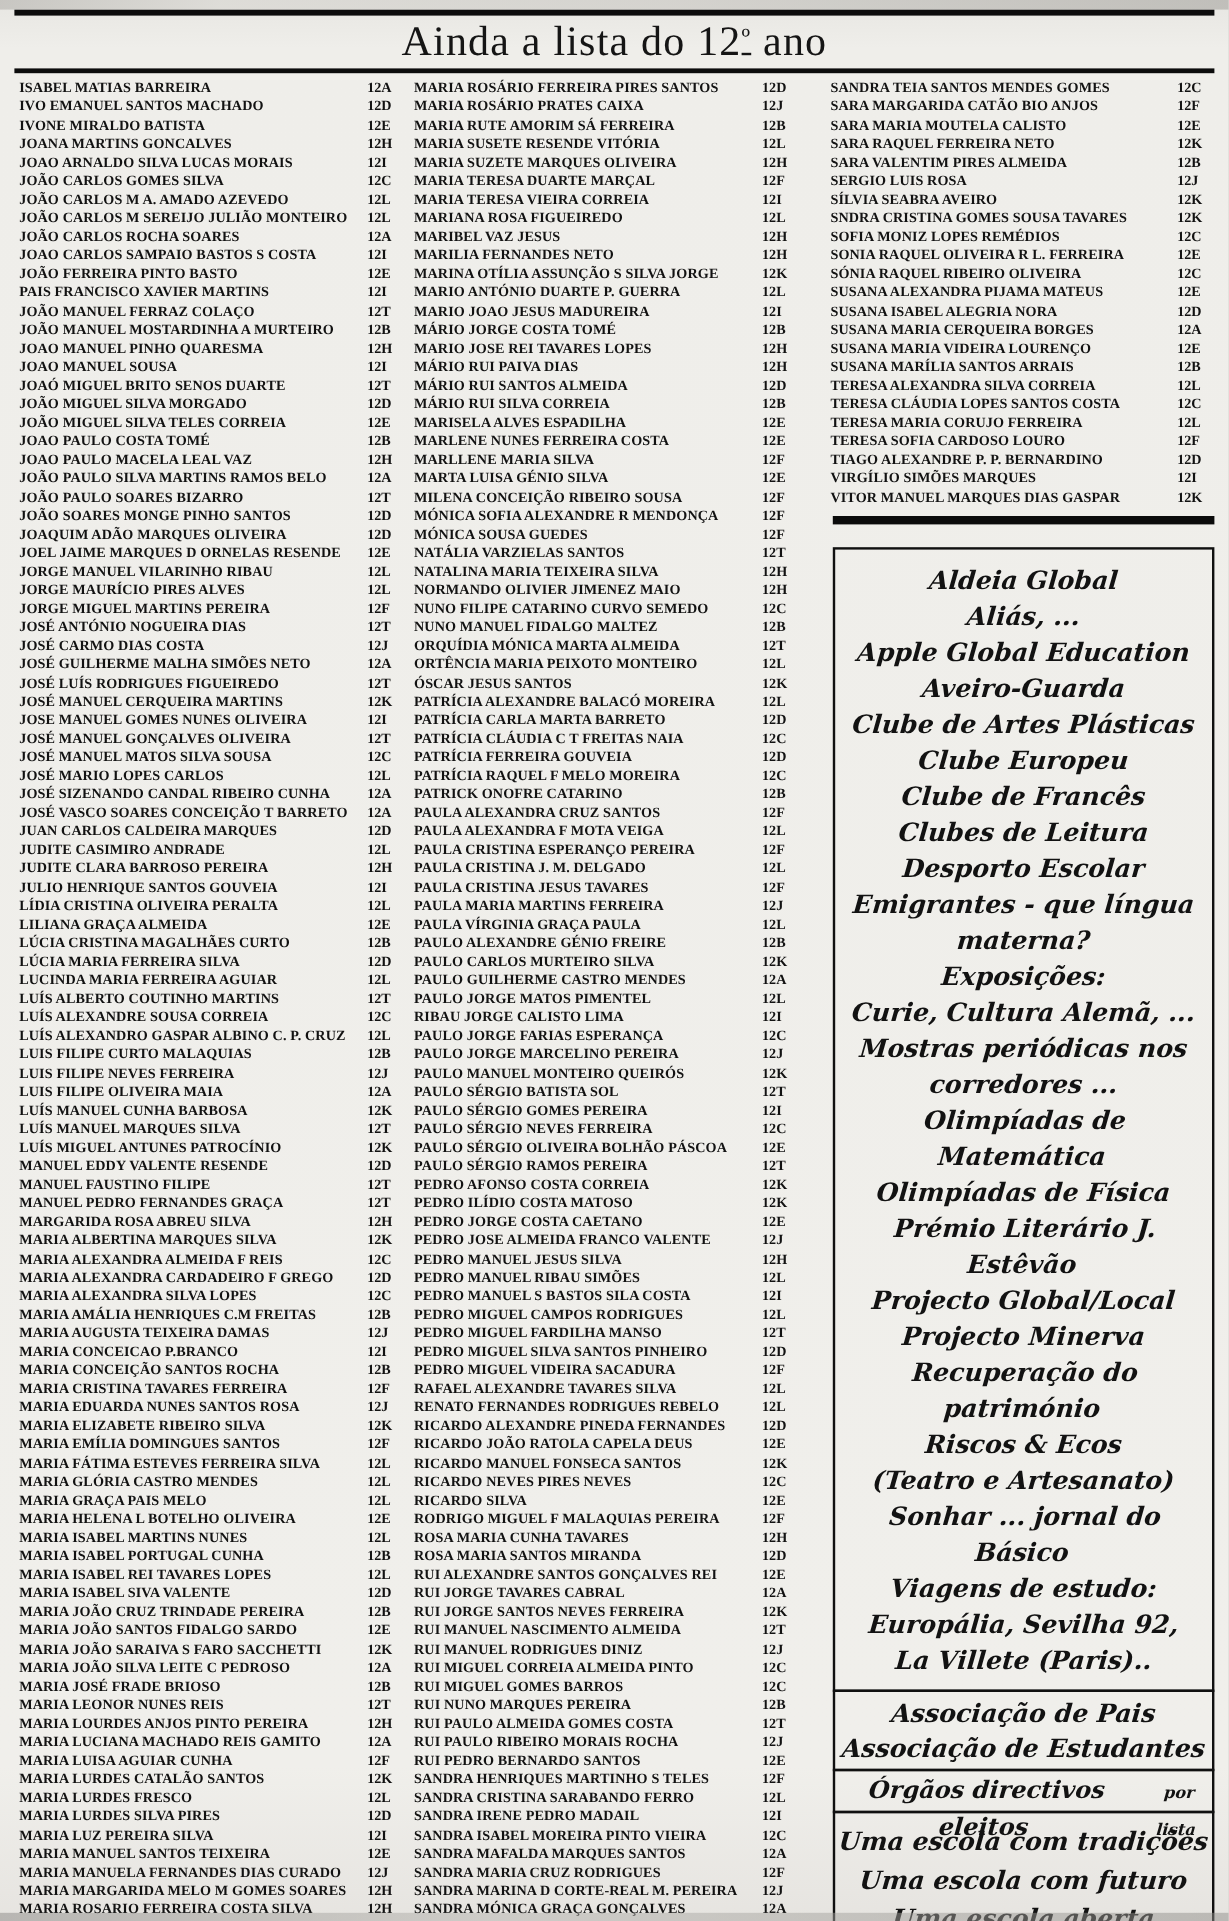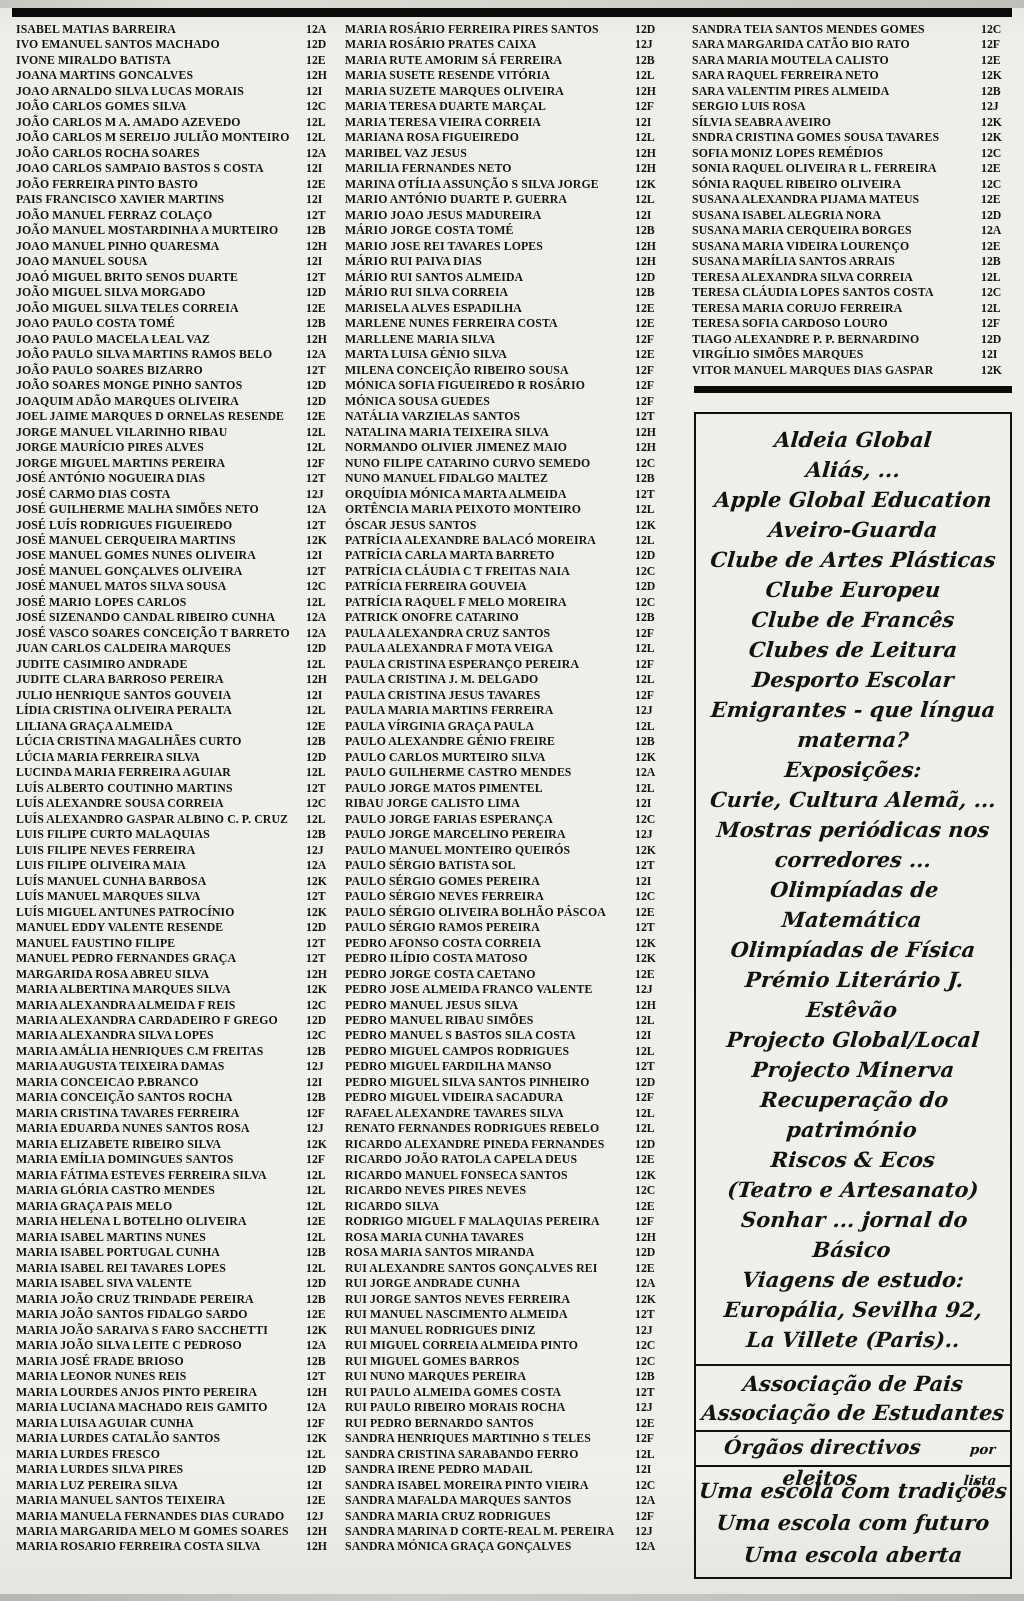--- a/index.html
+++ b/index.html
@@ -34,20 +34,23 @@
   .organs-suffix{font-size:13.5px;line-height:31px;}
   .box-school{margin-top:-2px;padding:8px 0 6px;}
   .box-school .script{line-height:32px;}
 </style>
 </head>
 <body>
 
 <div class="page">
   <div class="edge-top"></div>
   <div class="rule rule-top"></div>
+  <div class="title-band">
+    <h1 class="title"><span>Ainda a lista do 12</span><span class="ord">º</span><span> ano</span></h1>
+  </div>
   <div class="rule rule-mid"></div>
 
   <div class="content">
 
     <div class="namecol">
         <div class="row">
         <span class="nm">ISABEL MATIAS BARREIRA</span>
         <span class="cd">12A</span>
       </div>
         <div class="row">
@@ -531,21 +534,21 @@
       </div>
         <div class="row">
         <span class="nm">MARTA LUISA GÉNIO SILVA</span>
         <span class="cd">12E</span>
       </div>
         <div class="row">
         <span class="nm">MILENA CONCEIÇÃO RIBEIRO SOUSA</span>
         <span class="cd">12F</span>
       </div>
         <div class="row">
-        <span class="nm">MÓNICA SOFIA FIGUEIREDO R ROSÁRIO</span>
+        <span class="nm">MÓNICA SOFIA ALEXANDRE R MENDONÇA</span>
         <span class="cd">12F</span>
       </div>
         <div class="row">
         <span class="nm">MÓNICA SOUSA GUEDES</span>
         <span class="cd">12F</span>
       </div>
         <div class="row">
         <span class="nm">NATÁLIA VARZIELAS SANTOS</span>
         <span class="cd">12T</span>
       </div>
@@ -763,21 +766,21 @@
       </div>
         <div class="row">
         <span class="nm">ROSA MARIA SANTOS MIRANDA</span>
         <span class="cd">12D</span>
       </div>
         <div class="row">
         <span class="nm">RUI ALEXANDRE SANTOS GONÇALVES REI</span>
         <span class="cd">12E</span>
       </div>
         <div class="row">
-        <span class="nm">RUI JORGE ANDRADE CUNHA</span>
+        <span class="nm">RUI JORGE TAVARES CABRAL</span>
         <span class="cd">12A</span>
       </div>
         <div class="row">
         <span class="nm">RUI JORGE SANTOS NEVES FERREIRA</span>
         <span class="cd">12K</span>
       </div>
         <div class="row">
         <span class="nm">RUI MANUEL NASCIMENTO ALMEIDA</span>
         <span class="cd">12T</span>
       </div>
@@ -843,21 +846,21 @@
       </div>
       </div>
 
     <div class="rightcol">
       <div class="namecol" style="width:322px">
           <div class="row">
           <span class="nm">SANDRA TEIA SANTOS MENDES GOMES</span>
           <span class="cd">12C</span>
         </div>
           <div class="row">
-          <span class="nm">SARA MARGARIDA CATÃO BIO RATO</span>
+          <span class="nm">SARA MARGARIDA CATÃO BIO ANJOS</span>
           <span class="cd">12F</span>
         </div>
           <div class="row">
           <span class="nm">SARA MARIA MOUTELA CALISTO</span>
           <span class="cd">12E</span>
         </div>
           <div class="row">
           <span class="nm">SARA RAQUEL FERREIRA NETO</span>
           <span class="cd">12K</span>
         </div>

